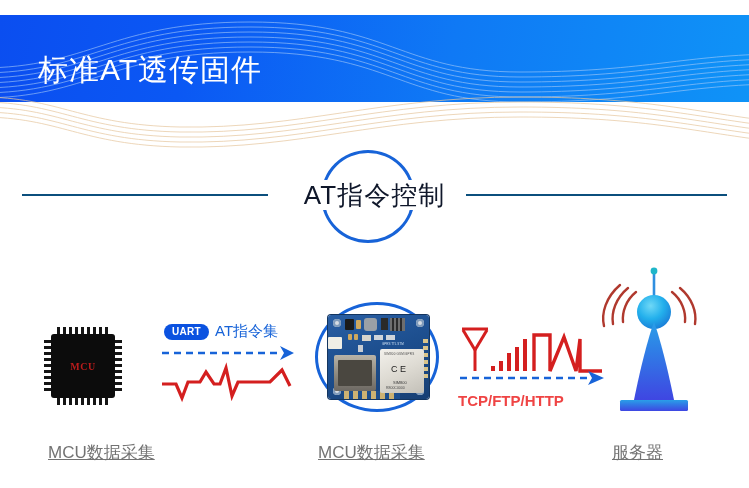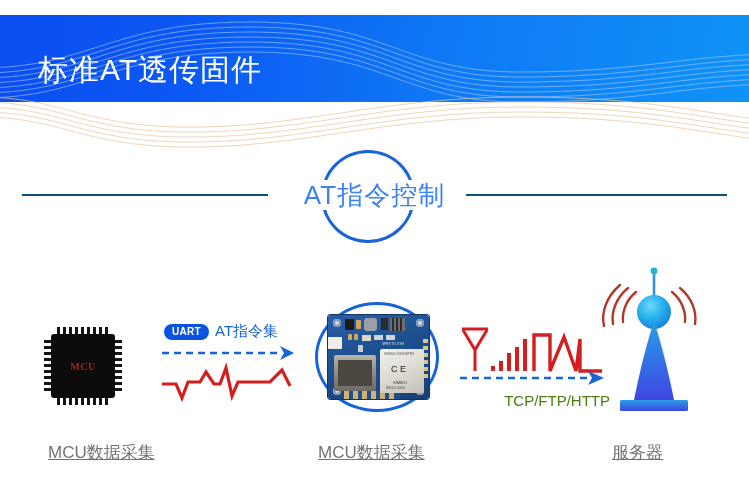--- a/index.html
+++ b/index.html
@@ -85,21 +85,21 @@
     box-sizing: border-box;
   }
   #heading-text {
     position: absolute;
     left: 0;
     top: 30px;
     width: 749px;
     text-align: center;
     font-size: 26px;
     line-height: 30px;
-    color: #3b82f6;
+    color: #0f172a;
     letter-spacing: 1px;
   }
   
   #heading-text span {
     background: #ffffff;
     padding: 0 4px;
   }
 
   
   #stage {
@@ -253,25 +253,26 @@
     left: 458px;
     top: 75px;
     width: 152px;
     height: 95px;
   }
   #tcp-label {
     position: absolute;
     left: 0;
     top: 66px;
     width: 152px;
-    text-align: right;
-    color: #4d7c0f;
+    text-align: left;
+    color: #ef4444;
     font-size: 15px;
     line-height: 20px;
     white-space: nowrap;
+    font-weight: bold;
   }
 
   
   #tower-group {
     position: absolute;
     left: 596px;
     top: 10px;
     width: 116px;
     height: 160px;
   }

